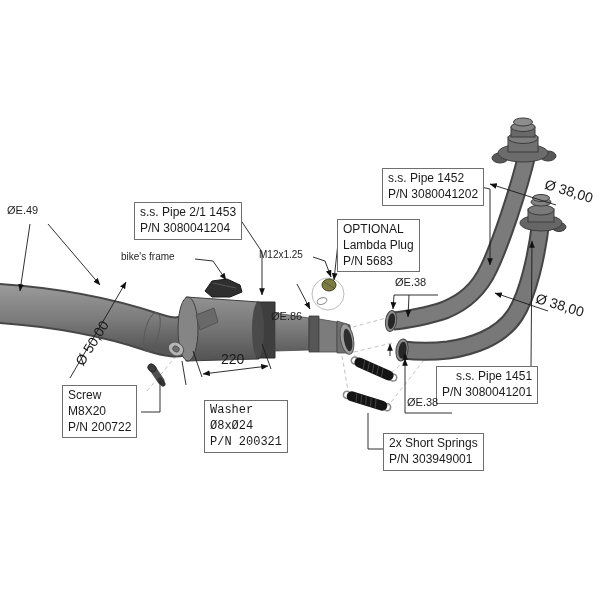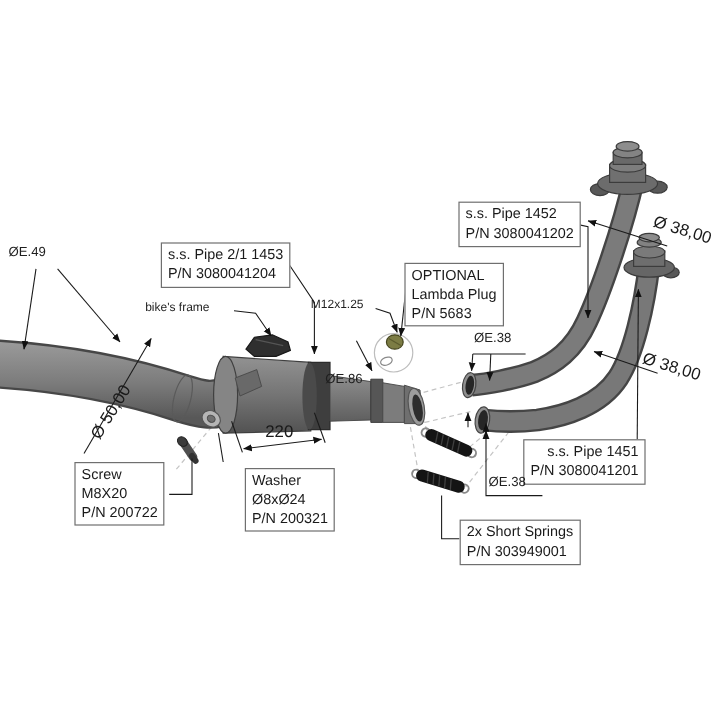--- a/index.html
+++ b/index.html
@@ -234,21 +234,21 @@
   <div>2x Short Springs</div>
   <div>P/N 303949001</div>
 </div>
 
 <div class="box" style="left:62px;top:385px;">
   <div>Screw</div>
   <div>M8X20</div>
   <div>P/N 200722</div>
 </div>
 
-<div class="box" style="left:204px;top:390px;">
+<div class="box" style="left:204px;top:400px;font-family:Liberation Mono, monospace;">
   <div>Washer</div>
   <div>Ø8xØ24</div>
   <div>P/N 200321</div>
 </div>
 
 <div class="dim" style="left:221px;top:351px;">220</div>
 
 <div class="dim" style="left:67px;top:335px;transform:rotate(-58deg);transform-origin:center center;">Ø 50,00</div>
 
 </div>

